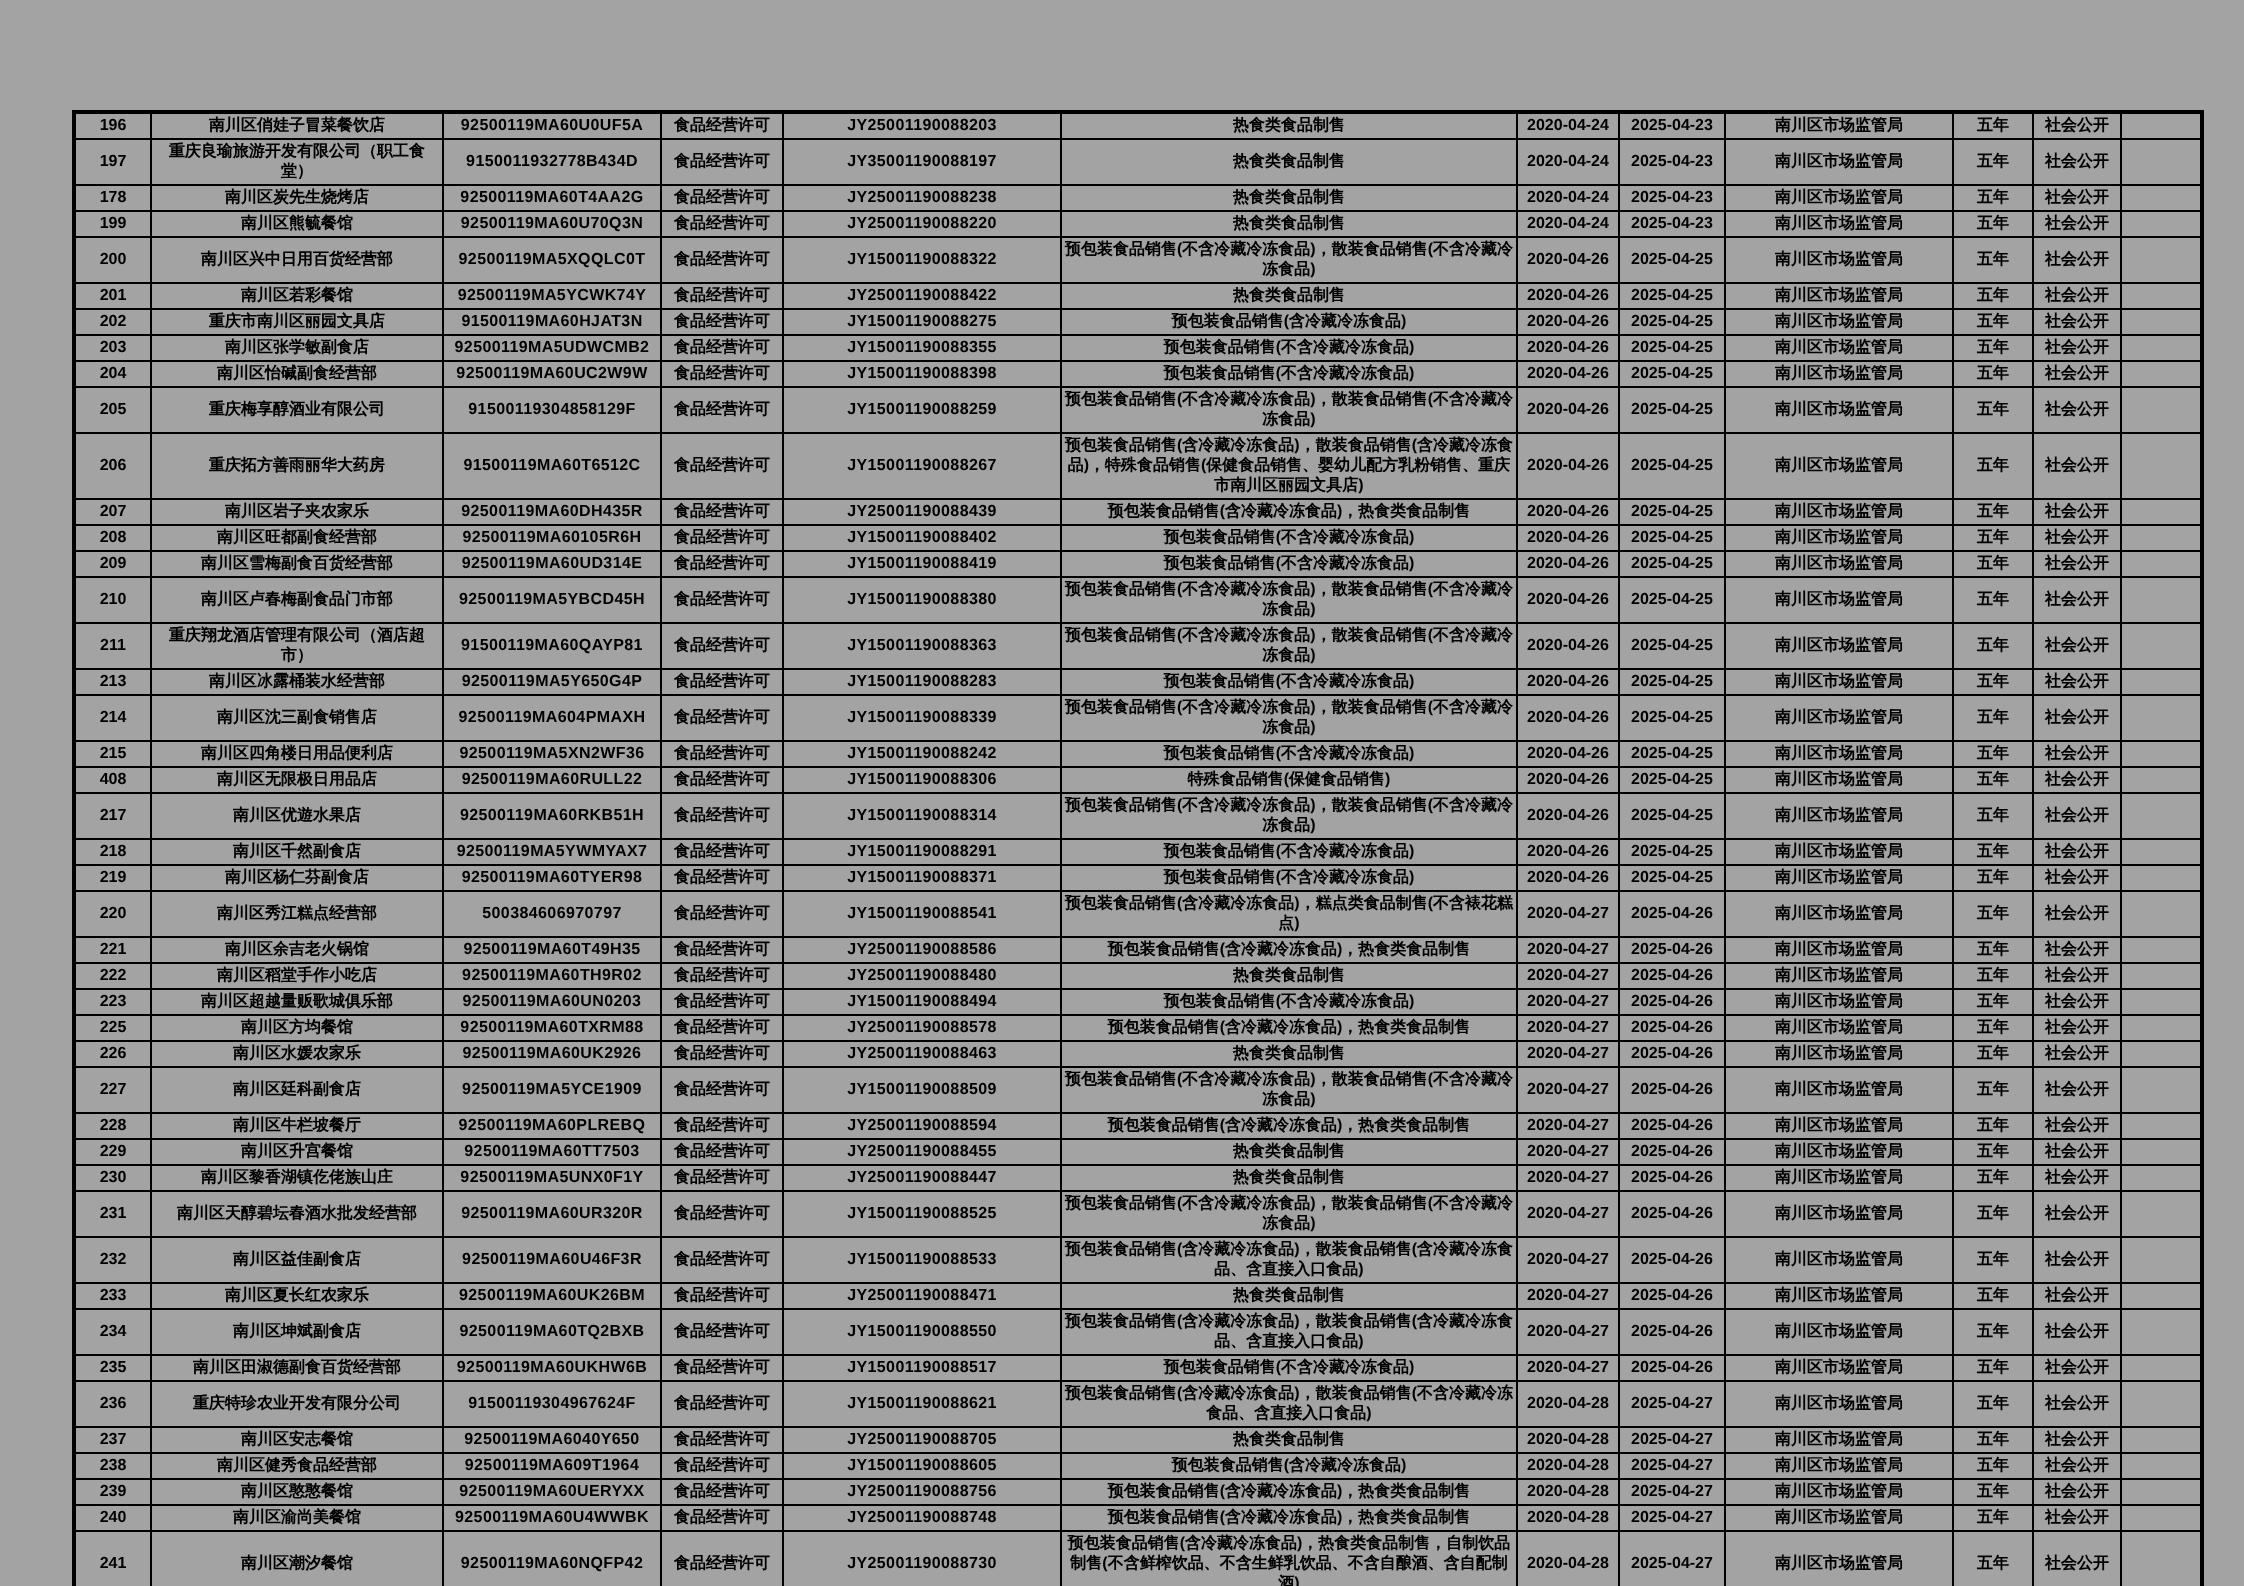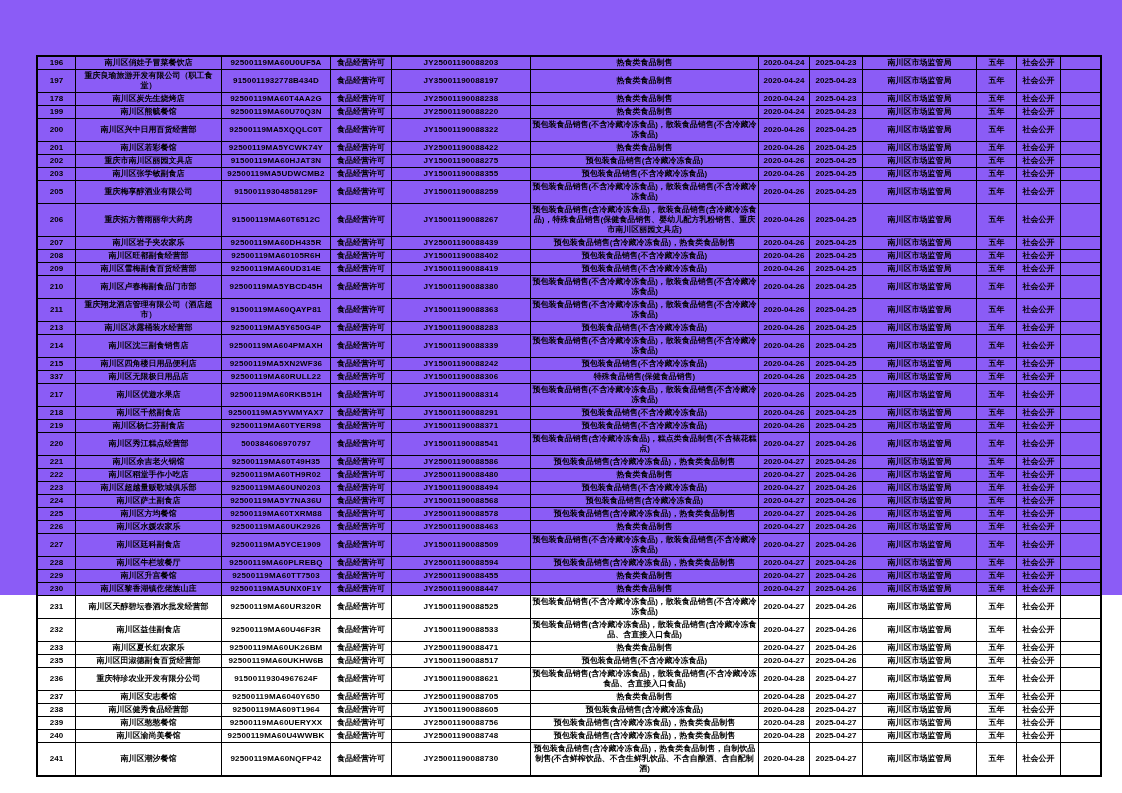--- a/index.html
+++ b/index.html
@@ -1,17 +1,17 @@
 <!DOCTYPE html>
 <html><head>
 <meta charset="utf-8">
 <style>
   html,body{margin:0;padding:0;background:#ffffff;width:1122px;height:793px;overflow:hidden;}
   body{font-family:"Liberation Sans","DejaVu Sans",sans-serif;}
-  .page{position:relative;width:1122px;height:595px;background:#8b5cf6;}
+  .page{position:relative;width:1122px;height:793px;background:#a3a3a3;}
   table.permit{
     position:absolute;left:36px;top:55px;
     border-collapse:collapse;table-layout:fixed;
     width:1051px;
     border:2px solid #000;
   }
   table.permit td{
     border:1px solid #000;
     font-size:8px;font-weight:bold;color:#000;
     text-align:center;vertical-align:middle;
@@ -143,20 +143,34 @@
     <td class="c-lic">JY15001190088355</td>
     <td class="c-scope">预包装食品销售(不含冷藏冷冻食品)</td>
     <td class="c-d1">2020-04-26</td>
     <td class="c-d2">2025-04-25</td>
     <td class="c-auth">南川区市场监管局</td>
     <td class="c-term">五年</td>
     <td class="c-pub">社会公开</td>
     <td class="c-blank"></td>
   </tr>
         <tr>
+    <td class="c-no">204</td>
+    <td class="c-name">南川区怡碱副食经营部</td>
+    <td class="c-code">92500119MA60UC2W9W</td>
+    <td class="c-type">食品经营许可</td>
+    <td class="c-lic">JY15001190088398</td>
+    <td class="c-scope">预包装食品销售(不含冷藏冷冻食品)</td>
+    <td class="c-d1">2020-04-26</td>
+    <td class="c-d2">2025-04-25</td>
+    <td class="c-auth">南川区市场监管局</td>
+    <td class="c-term">五年</td>
+    <td class="c-pub">社会公开</td>
+    <td class="c-blank"></td>
+  </tr>
+        <tr>
     <td class="c-no">205</td>
     <td class="c-name">重庆梅享醇酒业有限公司</td>
     <td class="c-code">91500119304858129F</td>
     <td class="c-type">食品经营许可</td>
     <td class="c-lic">JY15001190088259</td>
     <td class="c-scope">预包装食品销售(不含冷藏冷冻食品)，散装食品销售(不含冷藏冷冻食品)</td>
     <td class="c-d1">2020-04-26</td>
     <td class="c-d2">2025-04-25</td>
     <td class="c-auth">南川区市场监管局</td>
     <td class="c-term">五年</td>
@@ -283,21 +297,21 @@
     <td class="c-lic">JY15001190088242</td>
     <td class="c-scope">预包装食品销售(不含冷藏冷冻食品)</td>
     <td class="c-d1">2020-04-26</td>
     <td class="c-d2">2025-04-25</td>
     <td class="c-auth">南川区市场监管局</td>
     <td class="c-term">五年</td>
     <td class="c-pub">社会公开</td>
     <td class="c-blank"></td>
   </tr>
         <tr>
-    <td class="c-no">337</td>
+    <td class="c-no">408</td>
     <td class="c-name">南川区无限极日用品店</td>
     <td class="c-code">92500119MA60RULL22</td>
     <td class="c-type">食品经营许可</td>
     <td class="c-lic">JY15001190088306</td>
     <td class="c-scope">特殊食品销售(保健食品销售)</td>
     <td class="c-d1">2020-04-26</td>
     <td class="c-d2">2025-04-25</td>
     <td class="c-auth">南川区市场监管局</td>
     <td class="c-term">五年</td>
     <td class="c-pub">社会公开</td>
@@ -395,34 +409,20 @@
     <td class="c-lic">JY15001190088494</td>
     <td class="c-scope">预包装食品销售(不含冷藏冷冻食品)</td>
     <td class="c-d1">2020-04-27</td>
     <td class="c-d2">2025-04-26</td>
     <td class="c-auth">南川区市场监管局</td>
     <td class="c-term">五年</td>
     <td class="c-pub">社会公开</td>
     <td class="c-blank"></td>
   </tr>
         <tr>
-    <td class="c-no">224</td>
-    <td class="c-name">南川区萨土副食店</td>
-    <td class="c-code">92500119MA5Y7NA36U</td>
-    <td class="c-type">食品经营许可</td>
-    <td class="c-lic">JY15001190088568</td>
-    <td class="c-scope">预包装食品销售(含冷藏冷冻食品)</td>
-    <td class="c-d1">2020-04-27</td>
-    <td class="c-d2">2025-04-26</td>
-    <td class="c-auth">南川区市场监管局</td>
-    <td class="c-term">五年</td>
-    <td class="c-pub">社会公开</td>
-    <td class="c-blank"></td>
-  </tr>
-        <tr>
     <td class="c-no">225</td>
     <td class="c-name">南川区方均餐馆</td>
     <td class="c-code">92500119MA60TXRM88</td>
     <td class="c-type">食品经营许可</td>
     <td class="c-lic">JY25001190088578</td>
     <td class="c-scope">预包装食品销售(含冷藏冷冻食品)，热食类食品制售</td>
     <td class="c-d1">2020-04-27</td>
     <td class="c-d2">2025-04-26</td>
     <td class="c-auth">南川区市场监管局</td>
     <td class="c-term">五年</td>
@@ -527,20 +527,34 @@
     <td class="c-pub">社会公开</td>
     <td class="c-blank"></td>
   </tr>
         <tr>
     <td class="c-no">233</td>
     <td class="c-name">南川区夏长红农家乐</td>
     <td class="c-code">92500119MA60UK26BM</td>
     <td class="c-type">食品经营许可</td>
     <td class="c-lic">JY25001190088471</td>
     <td class="c-scope">热食类食品制售</td>
+    <td class="c-d1">2020-04-27</td>
+    <td class="c-d2">2025-04-26</td>
+    <td class="c-auth">南川区市场监管局</td>
+    <td class="c-term">五年</td>
+    <td class="c-pub">社会公开</td>
+    <td class="c-blank"></td>
+  </tr>
+        <tr>
+    <td class="c-no">234</td>
+    <td class="c-name">南川区坤斌副食店</td>
+    <td class="c-code">92500119MA60TQ2BXB</td>
+    <td class="c-type">食品经营许可</td>
+    <td class="c-lic">JY15001190088550</td>
+    <td class="c-scope">预包装食品销售(含冷藏冷冻食品)，散装食品销售(含冷藏冷冻食品、含直接入口食品)</td>
     <td class="c-d1">2020-04-27</td>
     <td class="c-d2">2025-04-26</td>
     <td class="c-auth">南川区市场监管局</td>
     <td class="c-term">五年</td>
     <td class="c-pub">社会公开</td>
     <td class="c-blank"></td>
   </tr>
         <tr>
     <td class="c-no">235</td>
     <td class="c-name">南川区田淑德副食百货经营部</td>

